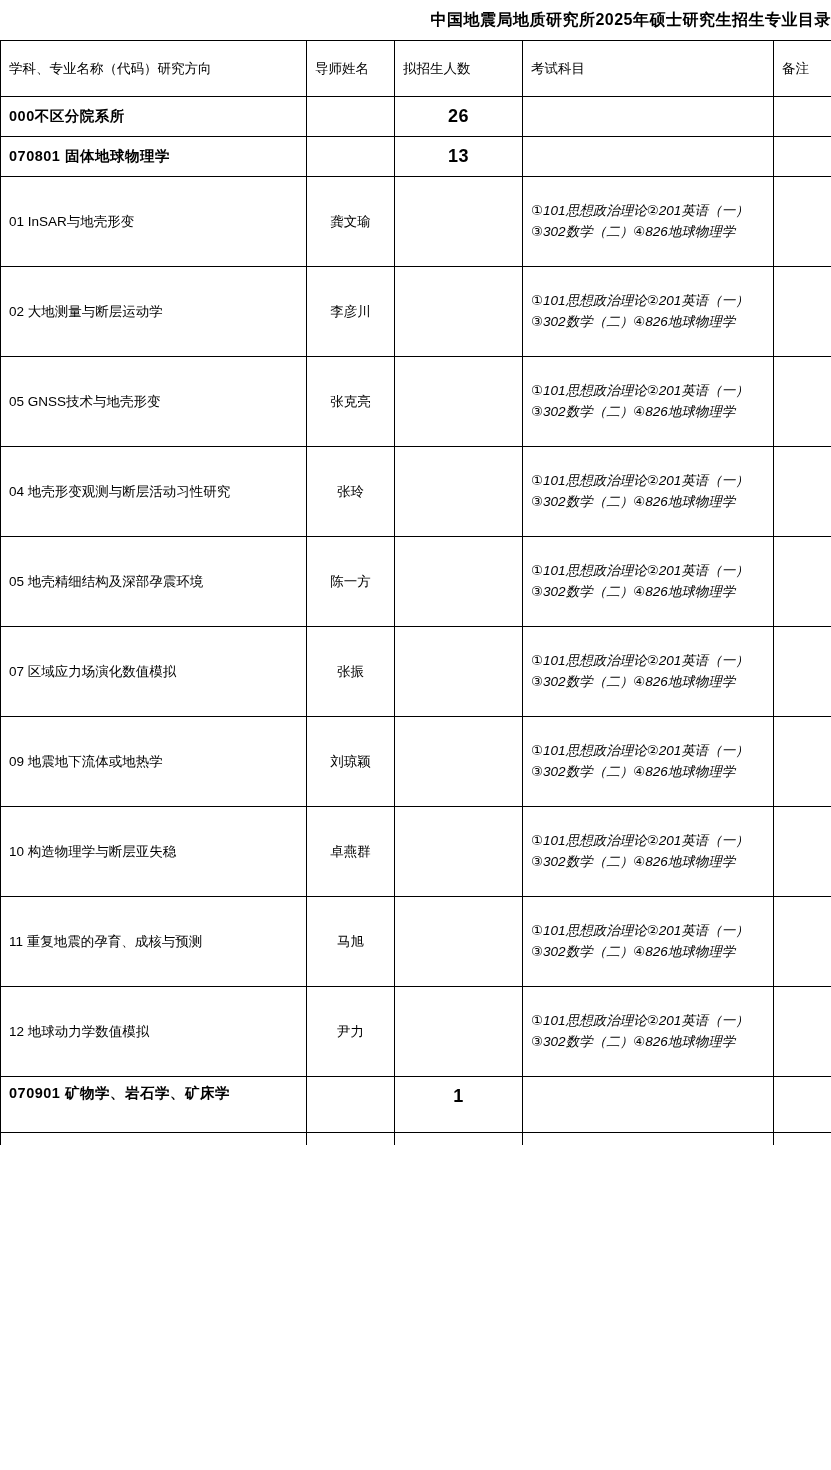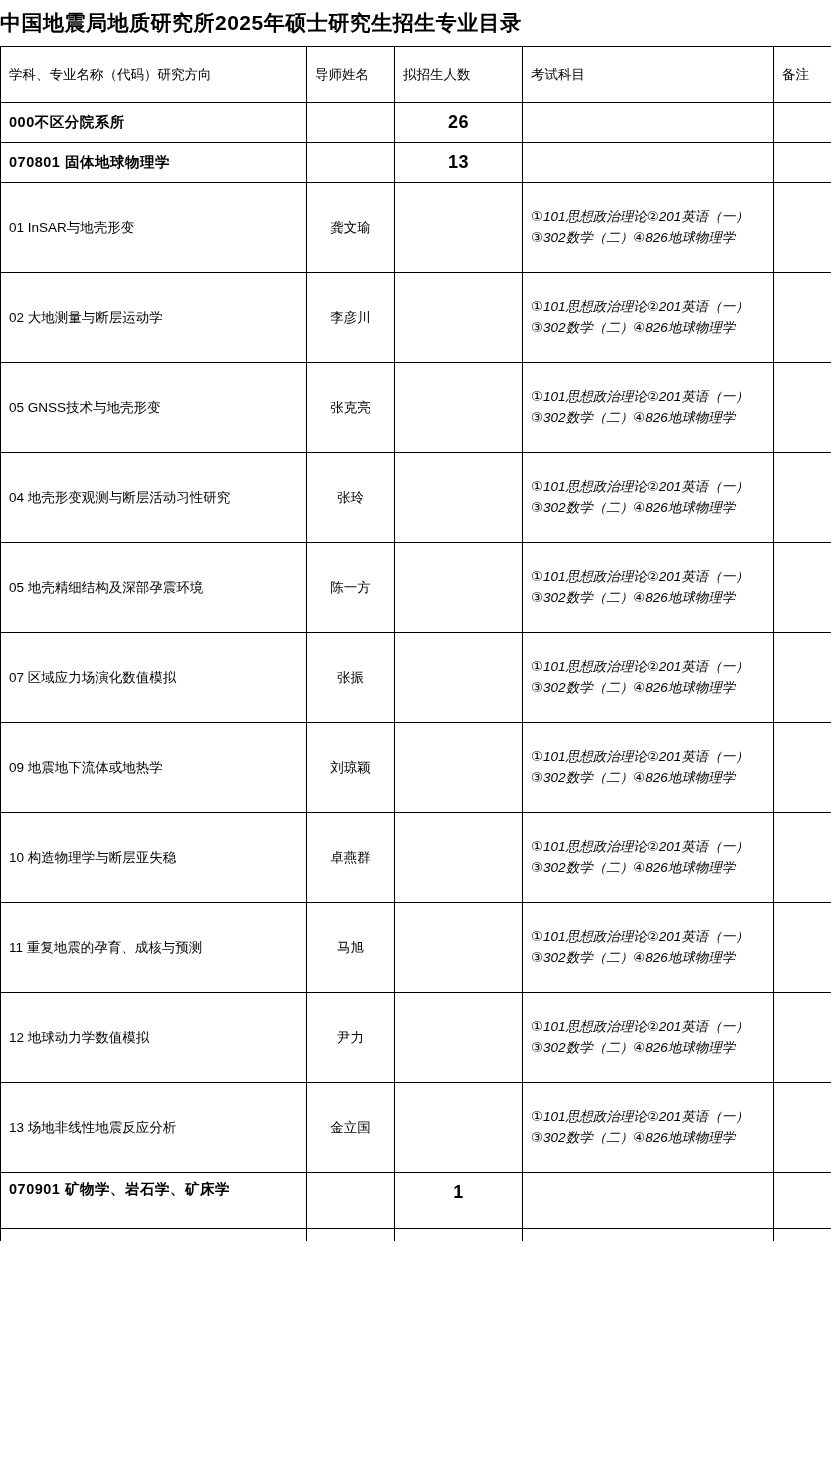--- a/index.html
+++ b/index.html
@@ -12,22 +12,22 @@
     font-family: "Liberation Sans", "DejaVu Sans", sans-serif;
     color: #000000;
     -webkit-font-smoothing: antialiased;
   }
   .page {
     width: 831px;
     box-sizing: border-box;
     padding: 0;
   }
   .doc-title {
-    text-align: left;
-    font-size: 21px;
+    text-align: right;
+    font-size: 16px;
     font-weight: bold;
     letter-spacing: 0.5px;
     padding: 10px 0 11px 0;
     line-height: 1.2;
   }
   table.catalog {
     border-collapse: collapse;
     width: 831px;
     table-layout: fixed;
   }
@@ -247,29 +247,20 @@
       <tr class="dir-row">
         <td class="major">12 地球动力学数值模拟</td>
         <td class="adviser">尹力</td>
         <td class="quota"></td>
         <td class="subjects">
             <span class="subject-text">①101思想政治理论②201英语（一）③302数学（二）④826地球物理学</span>
           </td>
         <td class="remark"></td>
       </tr>
 
-      <tr class="dir-row">
-        <td class="major">13 场地非线性地震反应分析</td>
-        <td class="adviser">金立国</td>
-        <td class="quota"></td>
-        <td class="subjects">
-            <span class="subject-text">①101思想政治理论②201英语（一）③302数学（二）④826地球物理学</span>
-          </td>
-        <td class="remark"></td>
-      </tr>
 
       <tr class="section-row last-partial">
         <td class="major">070901     矿物学、岩石学、矿床学</td>
         <td class="adviser"></td>
         <td class="quota">1</td>
         <td class="subjects"></td>
         <td class="remark"></td>
       </tr>
 
       <tr class="tail-row">

